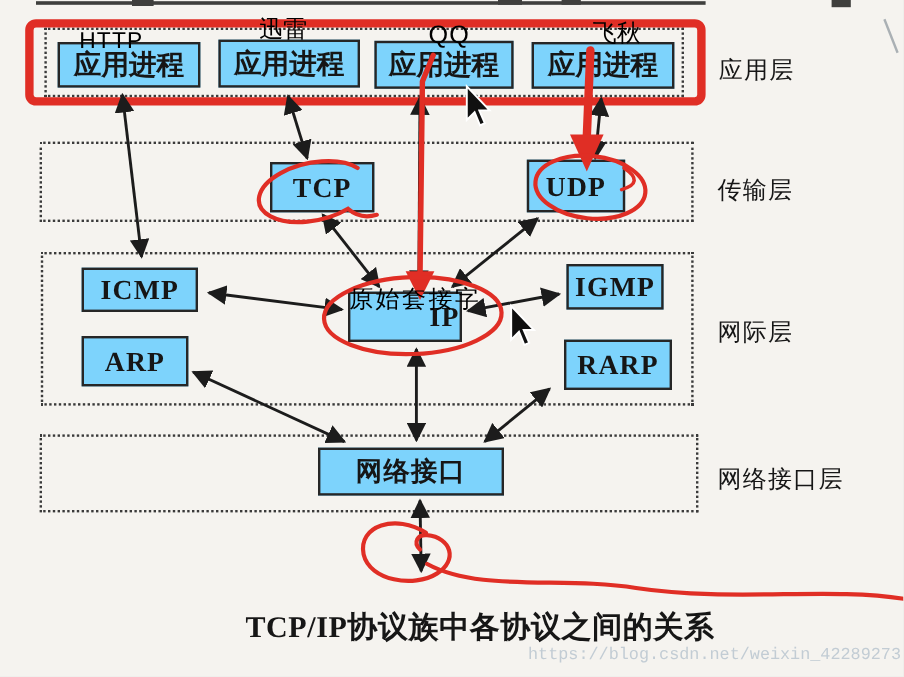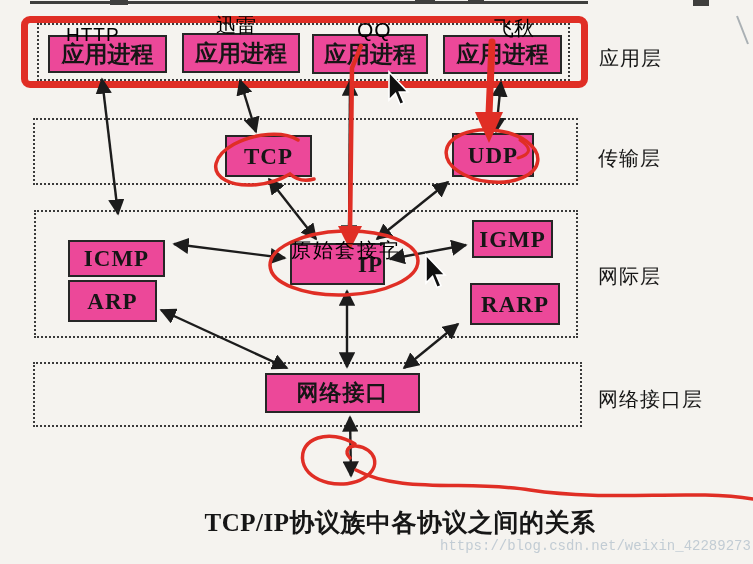--- a/index.html
+++ b/index.html
@@ -7,21 +7,21 @@
     position:relative;width:753px;height:564px;overflow:hidden;
     background:#f5f3ef;
     font-family:"Liberation Serif","DejaVu Serif",serif;
     color:#161616;
   }
   .abs{position:absolute;box-sizing:border-box;}
   
   .band{border:2px dotted #3a3a3a;background:transparent;}
   
   .pbox{
-    border:2.5px solid #262626;background:#ec4899;
+    border:2.5px solid #262626;background:#7dd3fc;
     display:flex;align-items:center;justify-content:center;
     font-weight:bold;line-height:1;
   }
   .appbox{font-size:23px;}
   .protobox{font-size:23px;letter-spacing:1px;}
   
   .redrect{border:7px solid #e02e25;border-radius:9px;}
   .redtext{
     color:#000000;font-weight:normal;
     font-family:"Liberation Sans","DejaVu Sans",sans-serif;
@@ -67,25 +67,25 @@
   <div class="abs pbox appbox" style="left:312px;top:34px;width:116px;height:40px;">
       <span>应用进程</span>
     </div>
   <div class="abs pbox appbox" style="left:443px;top:35px;width:119px;height:39px;">
       <span>应用进程</span>
     </div>
 
   <div class="abs pbox protobox" style="left:225px;top:135px;width:87px;height:42px;">
       <span>TCP</span>
     </div>
-  <div class="abs pbox protobox" style="left:452px;top:133px;width:82px;height:44px;">
+  <div class="abs pbox protobox" style="left:439px;top:133px;width:82px;height:44px;">
       <span>UDP</span>
     </div>
 
-  <div class="abs pbox protobox" style="left:68px;top:240px;width:97px;height:37px;">
+  <div class="abs pbox protobox" style="left:68px;top:223px;width:97px;height:37px;">
       <span>ICMP</span>
     </div>
   <div class="abs pbox protobox" style="left:472px;top:220px;width:81px;height:38px;">
       <span>IGMP</span>
     </div>
   <div class="abs pbox protobox" style="left:68px;top:280px;width:89px;height:42px;">
       <span>ARP</span>
     </div>
   <div class="abs pbox protobox" style="left:470px;top:283px;width:90px;height:42px;">
       <span>RARP</span>

